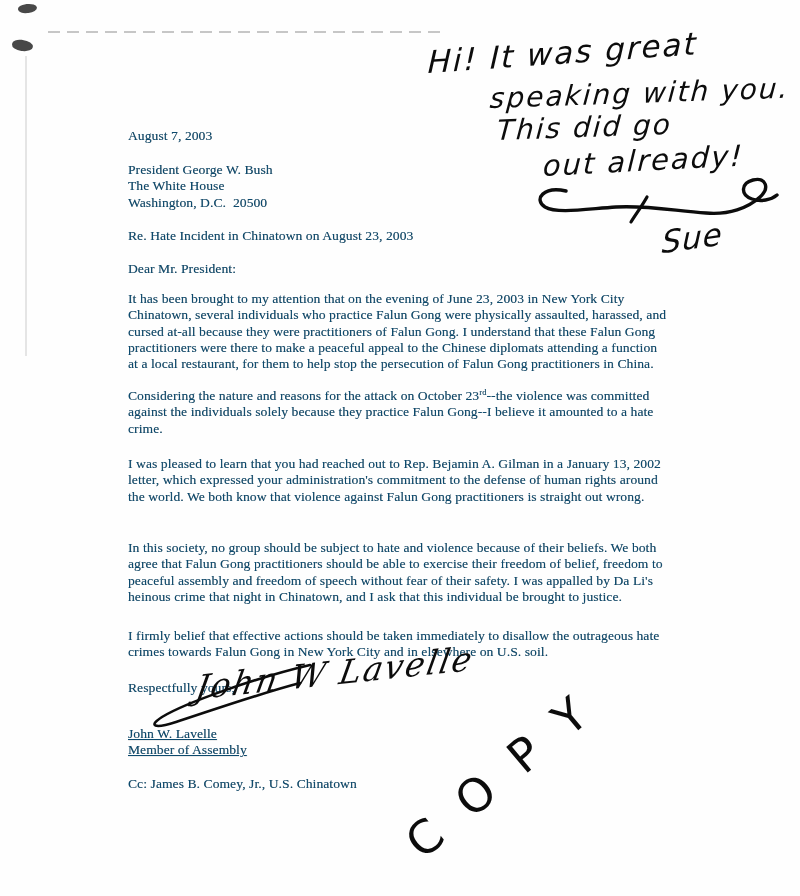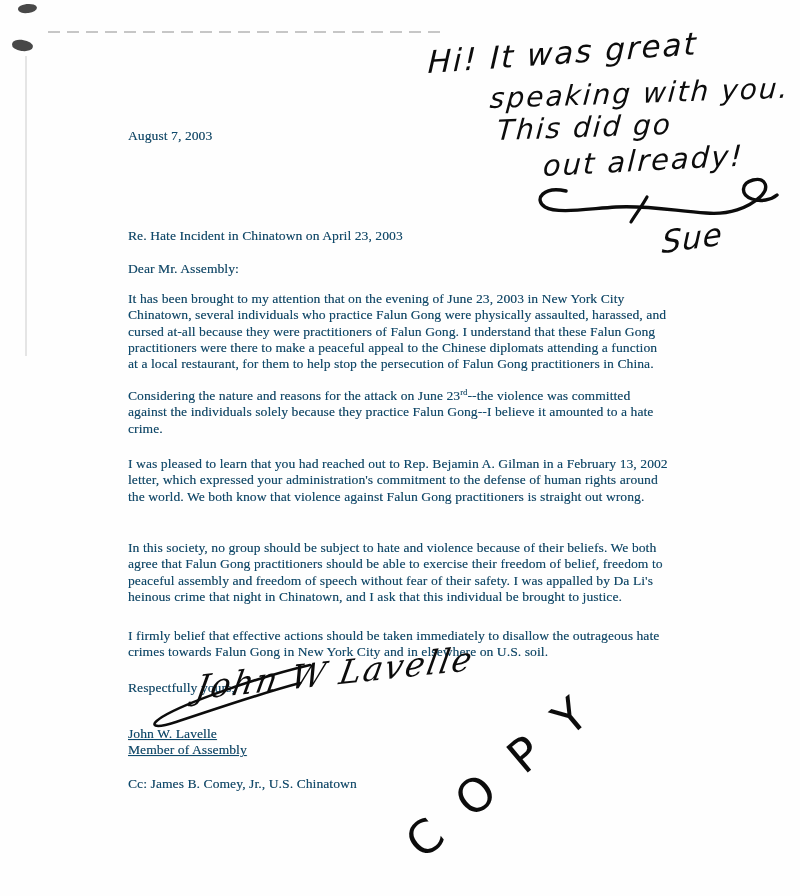--- a/index.html
+++ b/index.html
@@ -94,31 +94,34 @@
 <body>
 
 <div class="page">
 
   <div class="corner-mark m1"></div>
   <div class="corner-mark m2"></div>
   <div class="dashed-line"></div>
   <div class="edge-line"></div>
 
   <div class="block b-date">August 7, 2003</div>
-  <div class="block b-subj">Re. Hate Incident in Chinatown on April 23, 2003</div>
-  <div class="block b-salu">Dear Mr. Assembly:</div>
+  <div class="block b-addr">President George W. Bush
+The White House
+Washington, D.C.&nbsp; 20500</div>
+  <div class="block b-subj">Re. Hate Incident in Chinatown on August 23, 2003</div>
+  <div class="block b-salu">Dear Mr. President:</div>
   <div class="block b-p1">It has been brought to my attention that on the evening of June 23, 2003 in New York City
 Chinatown, several individuals who practice Falun Gong were physically assaulted, harassed, and
 cursed at-all because they were practitioners of Falun Gong.  I understand that these Falun Gong
 practitioners were there to make a peaceful appeal to the Chinese diplomats attending a function
 at a local restaurant, for them to help stop the persecution of Falun Gong practitioners in China.</div>
-  <div class="block b-p2"><span>Considering the nature and reasons for the attack on June 23</span><sup>rd</sup><span>--the violence was committed
+  <div class="block b-p2"><span>Considering the nature and reasons for the attack on October 23</span><sup>rd</sup><span>--the violence was committed
 against the individuals solely because they practice Falun Gong--I believe it amounted to a hate
 crime.</span></div>
-  <div class="block b-p3">I was pleased to learn that you had reached out to Rep. Bejamin A. Gilman in a February 13, 2002
+  <div class="block b-p3">I was pleased to learn that you had reached out to Rep. Bejamin A. Gilman in a January 13, 2002
 letter, which expressed your administration's commitment to the defense of human rights around
 the world.  We both know that violence against Falun Gong practitioners is straight out wrong.</div>
   <div class="block b-p4">In this society, no group should be subject to hate and violence because of their beliefs.  We both
 agree that Falun Gong practitioners should be able to exercise their freedom of belief, freedom to
 peaceful assembly and freedom of speech without fear of their safety.  I was appalled by Da Li's
 heinous crime that night in Chinatown, and I ask that this individual be brought to justice.</div>
   <div class="block b-p5">I firmly belief that effective actions should be taken immediately to disallow the outrageous hate
 crimes towards Falun Gong in New York City and in elsewhere on U.S. soil.</div>
   <div class="block b-close">Respectfully yours,</div>
   <div class="block b-name">John W. Lavelle

